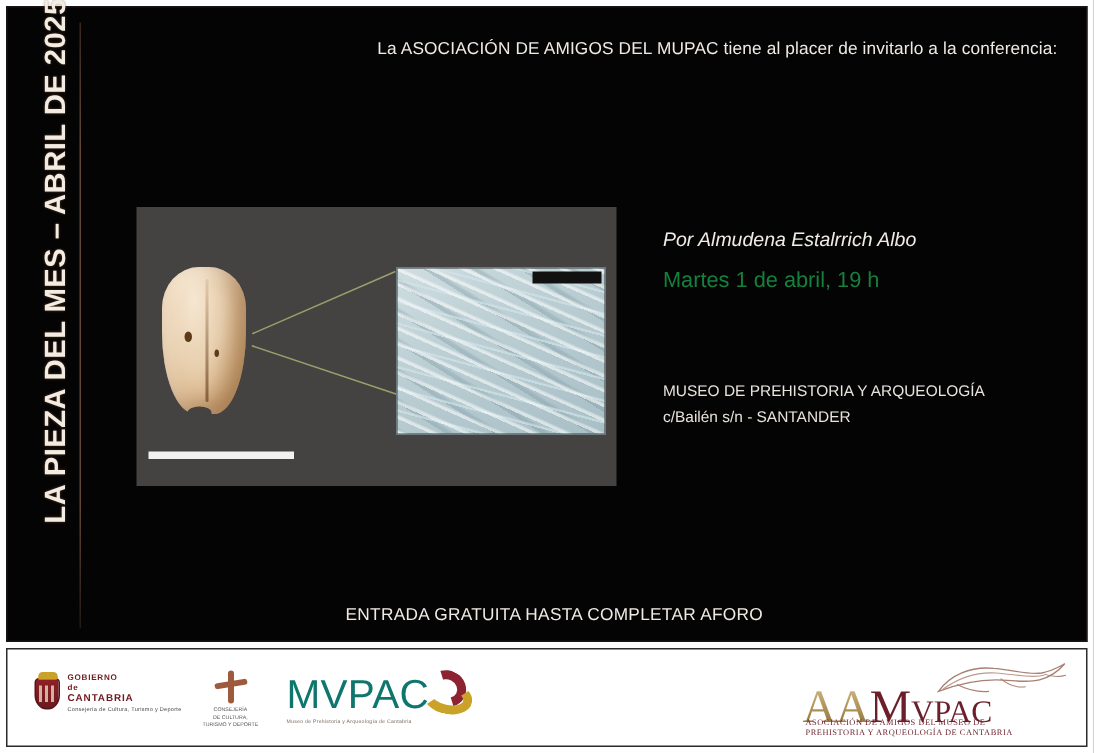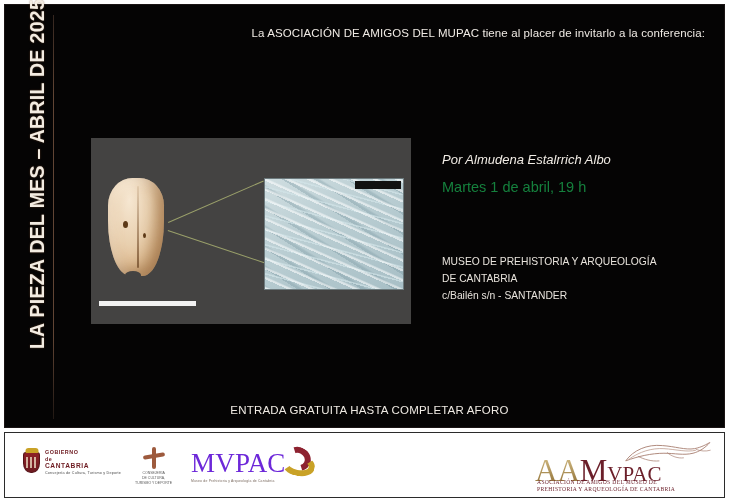--- a/index.html
+++ b/index.html
@@ -242,22 +242,22 @@
   }
   .cross-mark::before { left: 9px; top: 0; width: 4px; height: 22px; border-radius: 2px; }
   .cross-mark::after  { left: 0; top: 7px; width: 22px; height: 4px; border-radius: 2px;
                         transform: rotate(-9deg); }
   .cross-text { font-size: 3.5px; color: #5a5a5a; line-height: 1.45; margin-top: 2px; text-align: center; }
 
   
   .logo-mvpac { left: 186px; top: 14px; flex-direction: column; align-items: flex-start; }
   .mvpac-row { display: flex; align-items: flex-end; }
   .mvpac-word {
-    font-family: Liberation Serif, serif;
-    font-size: 27px; color: #6d28d9; letter-spacing: .2px; line-height: .95;
+    font-family: Liberation Sans, sans-serif;
+    font-size: 27px; color: #0f766e; letter-spacing: .2px; line-height: .95;
   }
   .swirl {
     position: relative; width: 40px; height: 30px; margin-left: -5px;
   }
   .swirl .s1 {
     position: absolute; left: 4px; top: 0;
     width: 26px; height: 24px;
     border: 6px solid #8d2230;
     border-radius: 50%;
     border-left-color: transparent; border-bottom-color: transparent;
@@ -336,21 +336,20 @@
       </div>
     </div>
 
 
     <div class="speaker">Por Almudena Estalrrich Albo</div>
 
     <div class="datetime">Martes 1 de abril, 19 h</div>
 
     <div class="venue">
       <div>MUSEO DE PREHISTORIA Y ARQUEOLOGÍA</div>
-      <div>DE CANTABRIA</div>
       <div>c/Bailén s/n - SANTANDER</div>
     </div>
 
     <div class="free-entry">ENTRADA GRATUITA HASTA COMPLETAR AFORO</div>
   </div>
 
   <div class="logo-strip">
 
     <div class="logo logo-gob">
       <div class="shield"></div>

